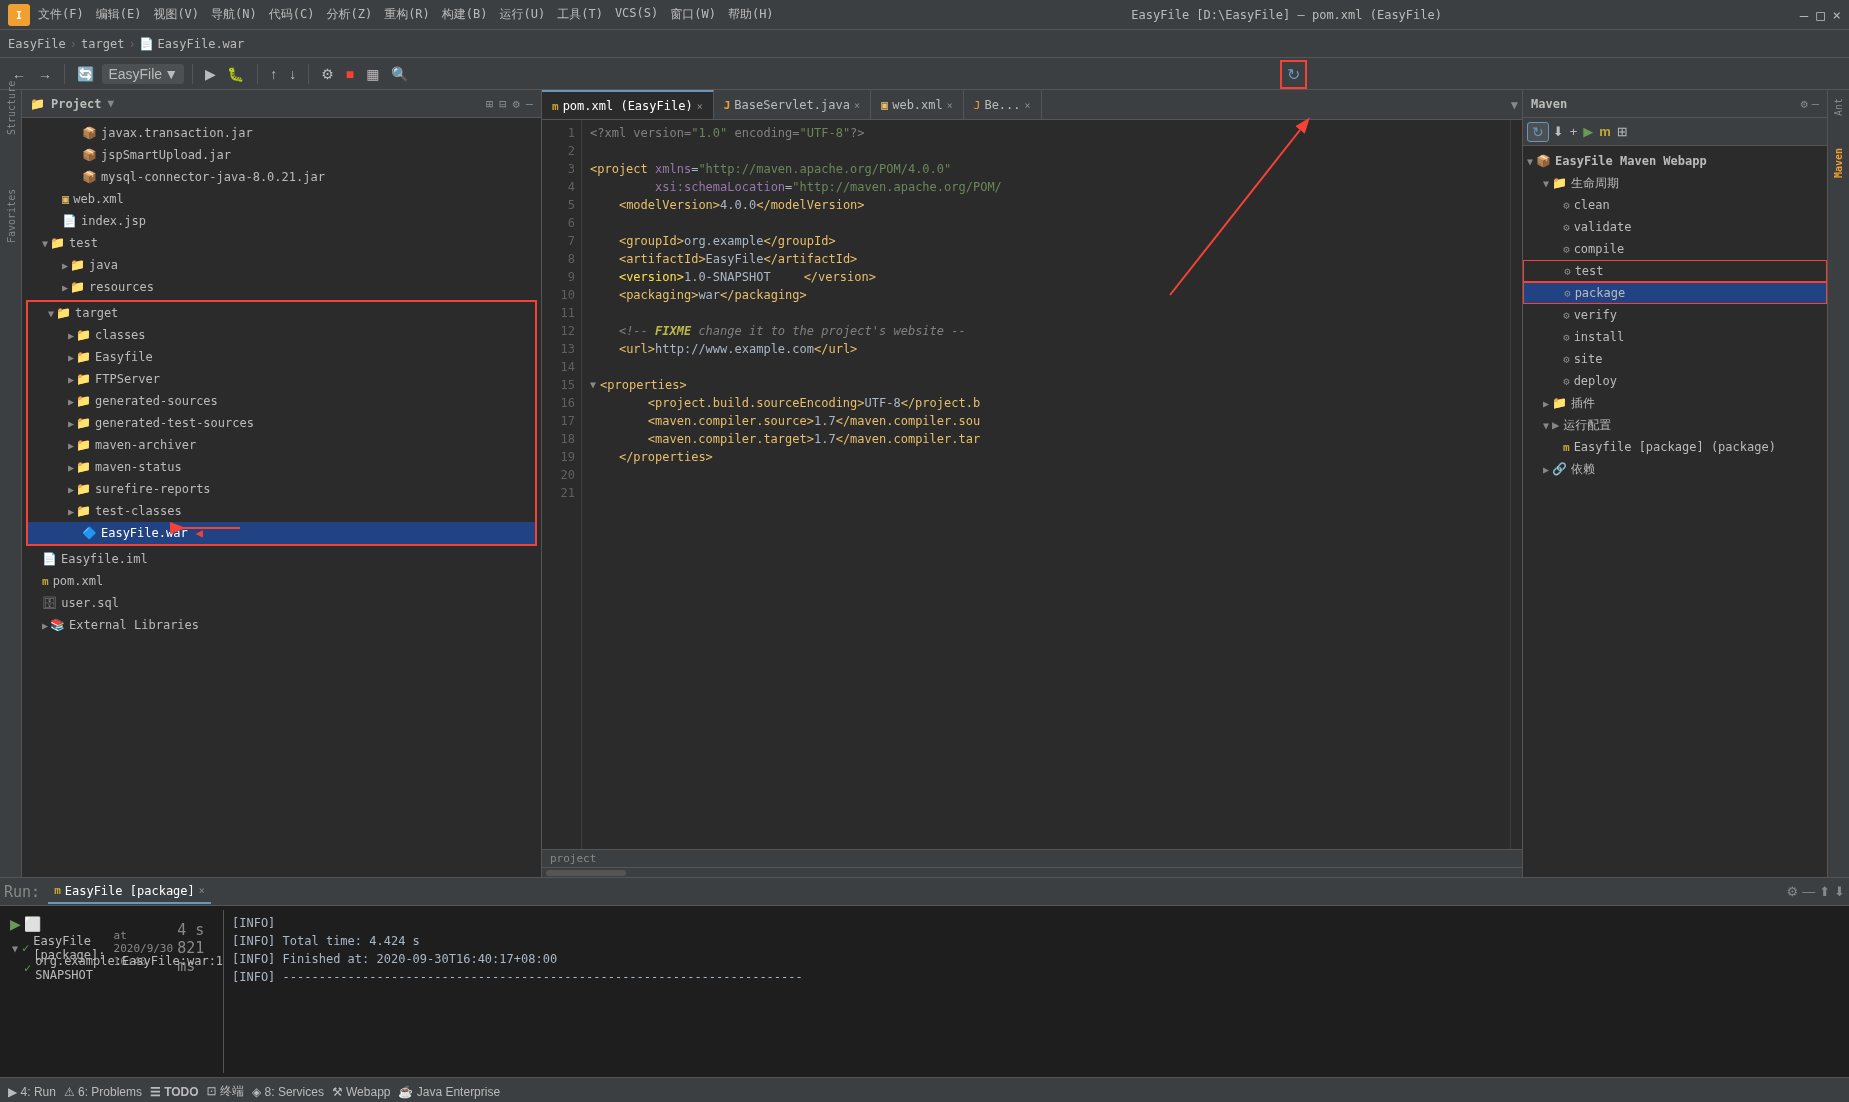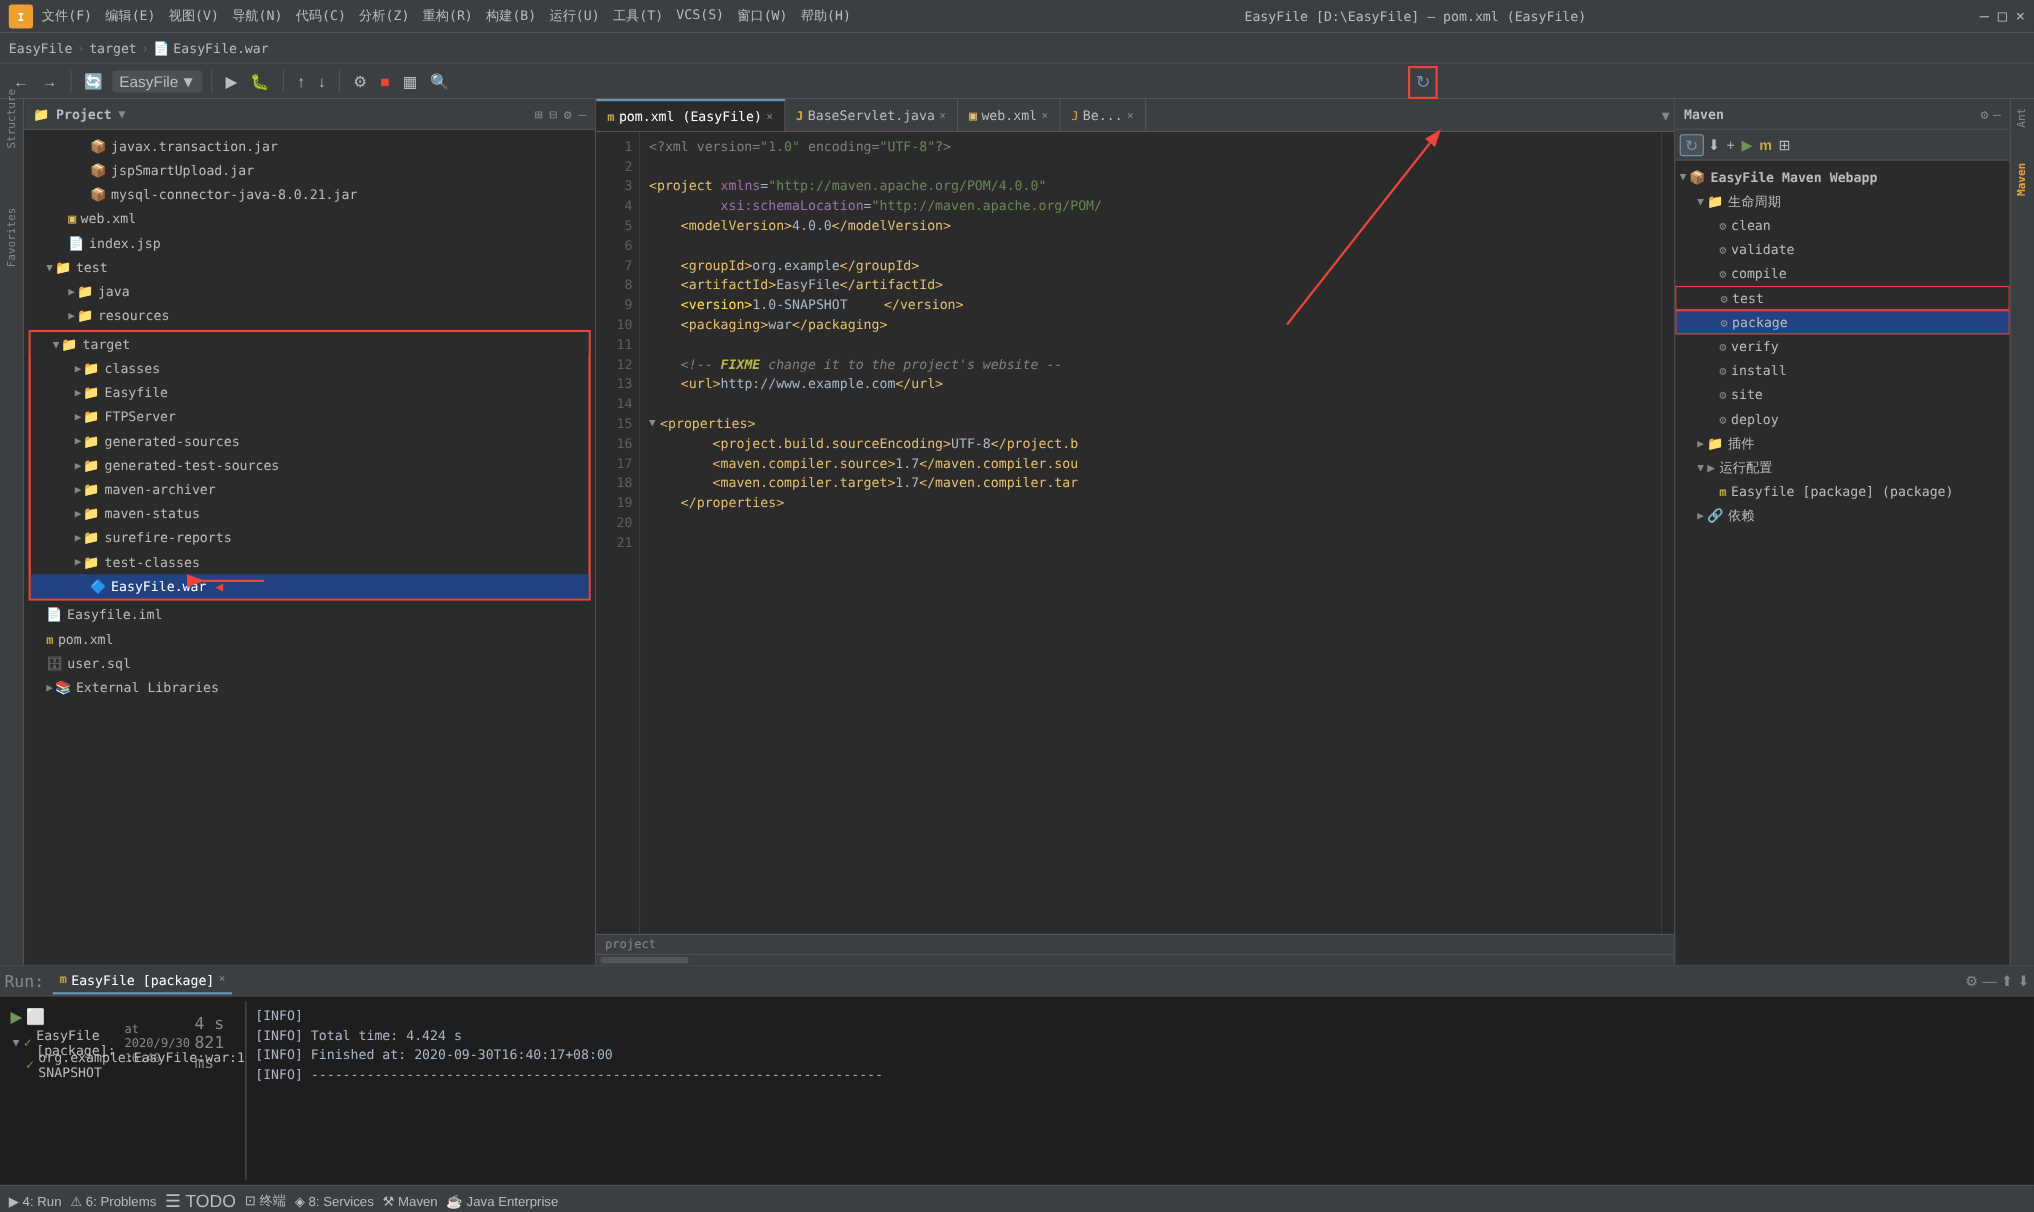--- a/index.html
+++ b/index.html
@@ -531,24 +531,24 @@
       <div class="output-line" style="height:18px; line-height:18px; color:#a9b7c6;">[INFO] Total time:  4.424 s</div>
       <div class="output-line" style="height:18px; line-height:18px; color:#a9b7c6;">[INFO] Finished at: 2020-09-30T16:40:17+08:00</div>
       <div class="output-line" style="height:18px; line-height:18px; color:#a9b7c6;">[INFO] ------------------------------------------------------------------------</div>
     </div>
   </div>
 </div>
 
 <div style="display:flex; align-items:center; background:#3c3f41; height:28px; padding:0 8px; border-top:1px solid #555; font-size:12px; color:#bbb; gap:8px;">
   <button style="background:none; border:none; color:#bbb; cursor:pointer; font-size:12px;">▶  4: Run</button>
   <button style="background:none; border:none; color:#bbb; cursor:pointer; font-size:12px;">⚠  6: Problems</button>
-  <button style="background:none; border:none; color:#bbb; cursor:pointer; font-size:16px;">☰  TODO</button>
+  <button style="background:none; border:none; color:#bbb; cursor:pointer; font-size:12px;font-weight:bold;">☰  TODO</button>
   <button style="background:none; border:none; color:#bbb; cursor:pointer; font-size:12px;">⊡  终端</button>
   <button style="background:none; border:none; color:#bbb; cursor:pointer; font-size:12px;">◈  8: Services</button>
-  <button style="background:none; border:none; color:#bbb; cursor:pointer; font-size:12px;">⚒  Maven</button>
+  <button style="background:none; border:none; color:#bbb; cursor:pointer; font-size:12px;">⚒  Webapp</button>
   <button style="background:none; border:none; color:#bbb; cursor:pointer; font-size:12px;">☕  Java Enterprise</button>
 </div>
 
 <svg id="arrows-overlay" style="position:absolute; top:0; left:0; width:1849px; height:1102px; pointer-events:none;" xmlns="http://www.w3.org/2000/svg">
 
   <line x1="1170" y1="295" x2="1300" y2="130" stroke="#f44336" stroke-width="2" marker-end="url(#arrowhead)"></line>
 
   <line x1="240" y1="528" x2="170" y2="528" stroke="#f44336" stroke-width="2" marker-end="url(#arrowhead2)"></line>
   <defs>
     <marker id="arrowhead" markerWidth="8" markerHeight="8" refX="0" refY="3" orient="auto">

